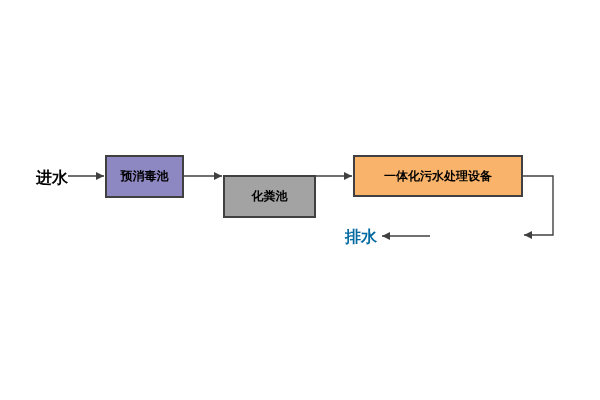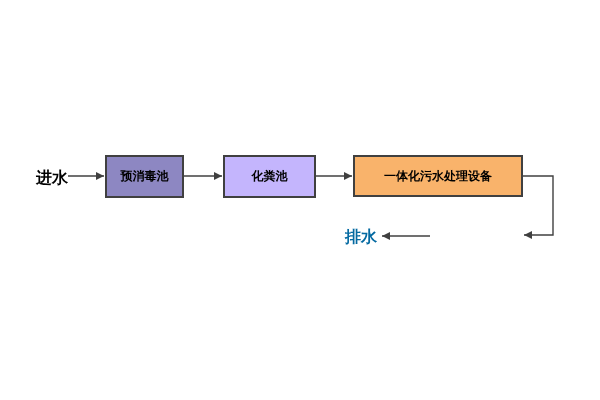--- a/index.html
+++ b/index.html
@@ -69,20 +69,20 @@
     <path class="edge" d="M184 176 L222 176" marker-end="url(#arrow)" style="stroke: rgb(64, 64, 64);"></path>
     <path class="edge" d="M316 176 L352 176" marker-end="url(#arrow)" style="stroke: rgb(64, 64, 64);"></path>
     <path class="edge" d="M523 176 L553 176 L553 235 L524 235" marker-end="url(#arrow)" style="stroke: rgb(64, 64, 64);"></path>
     <path class="edge" d="M430 236 L382 236" marker-end="url(#arrow)" style="stroke: rgb(64, 64, 64);"></path>
   </svg>
 
   <div class="endpoint" id="inlet-label" style="color: rgb(0, 0, 0);">进水</div>
 
   <div class="node" id="node-pre" style="background-color: rgb(141, 135, 194); border-color: rgb(64, 64, 64);">预消毒池</div>
 
-  <div class="node" id="node-septic" style="background-color: #c4b5fd; border-color: rgb(64, 64, 64);">化粪池</div>
+  <div class="node" id="node-septic" style="background-color: #a3a3a3; border-color: rgb(64, 64, 64); margin-top: 20px;">化粪池</div>
 
   <div class="node" id="node-integrated" style="background-color: rgb(249, 179, 107); border-color: rgb(64, 64, 64);">一体化污水处理设备</div>
 
 
   <div class="endpoint" id="outlet-label" style="color: #0369a1;">排水</div>
 
 </div>
 
 </body></html>

